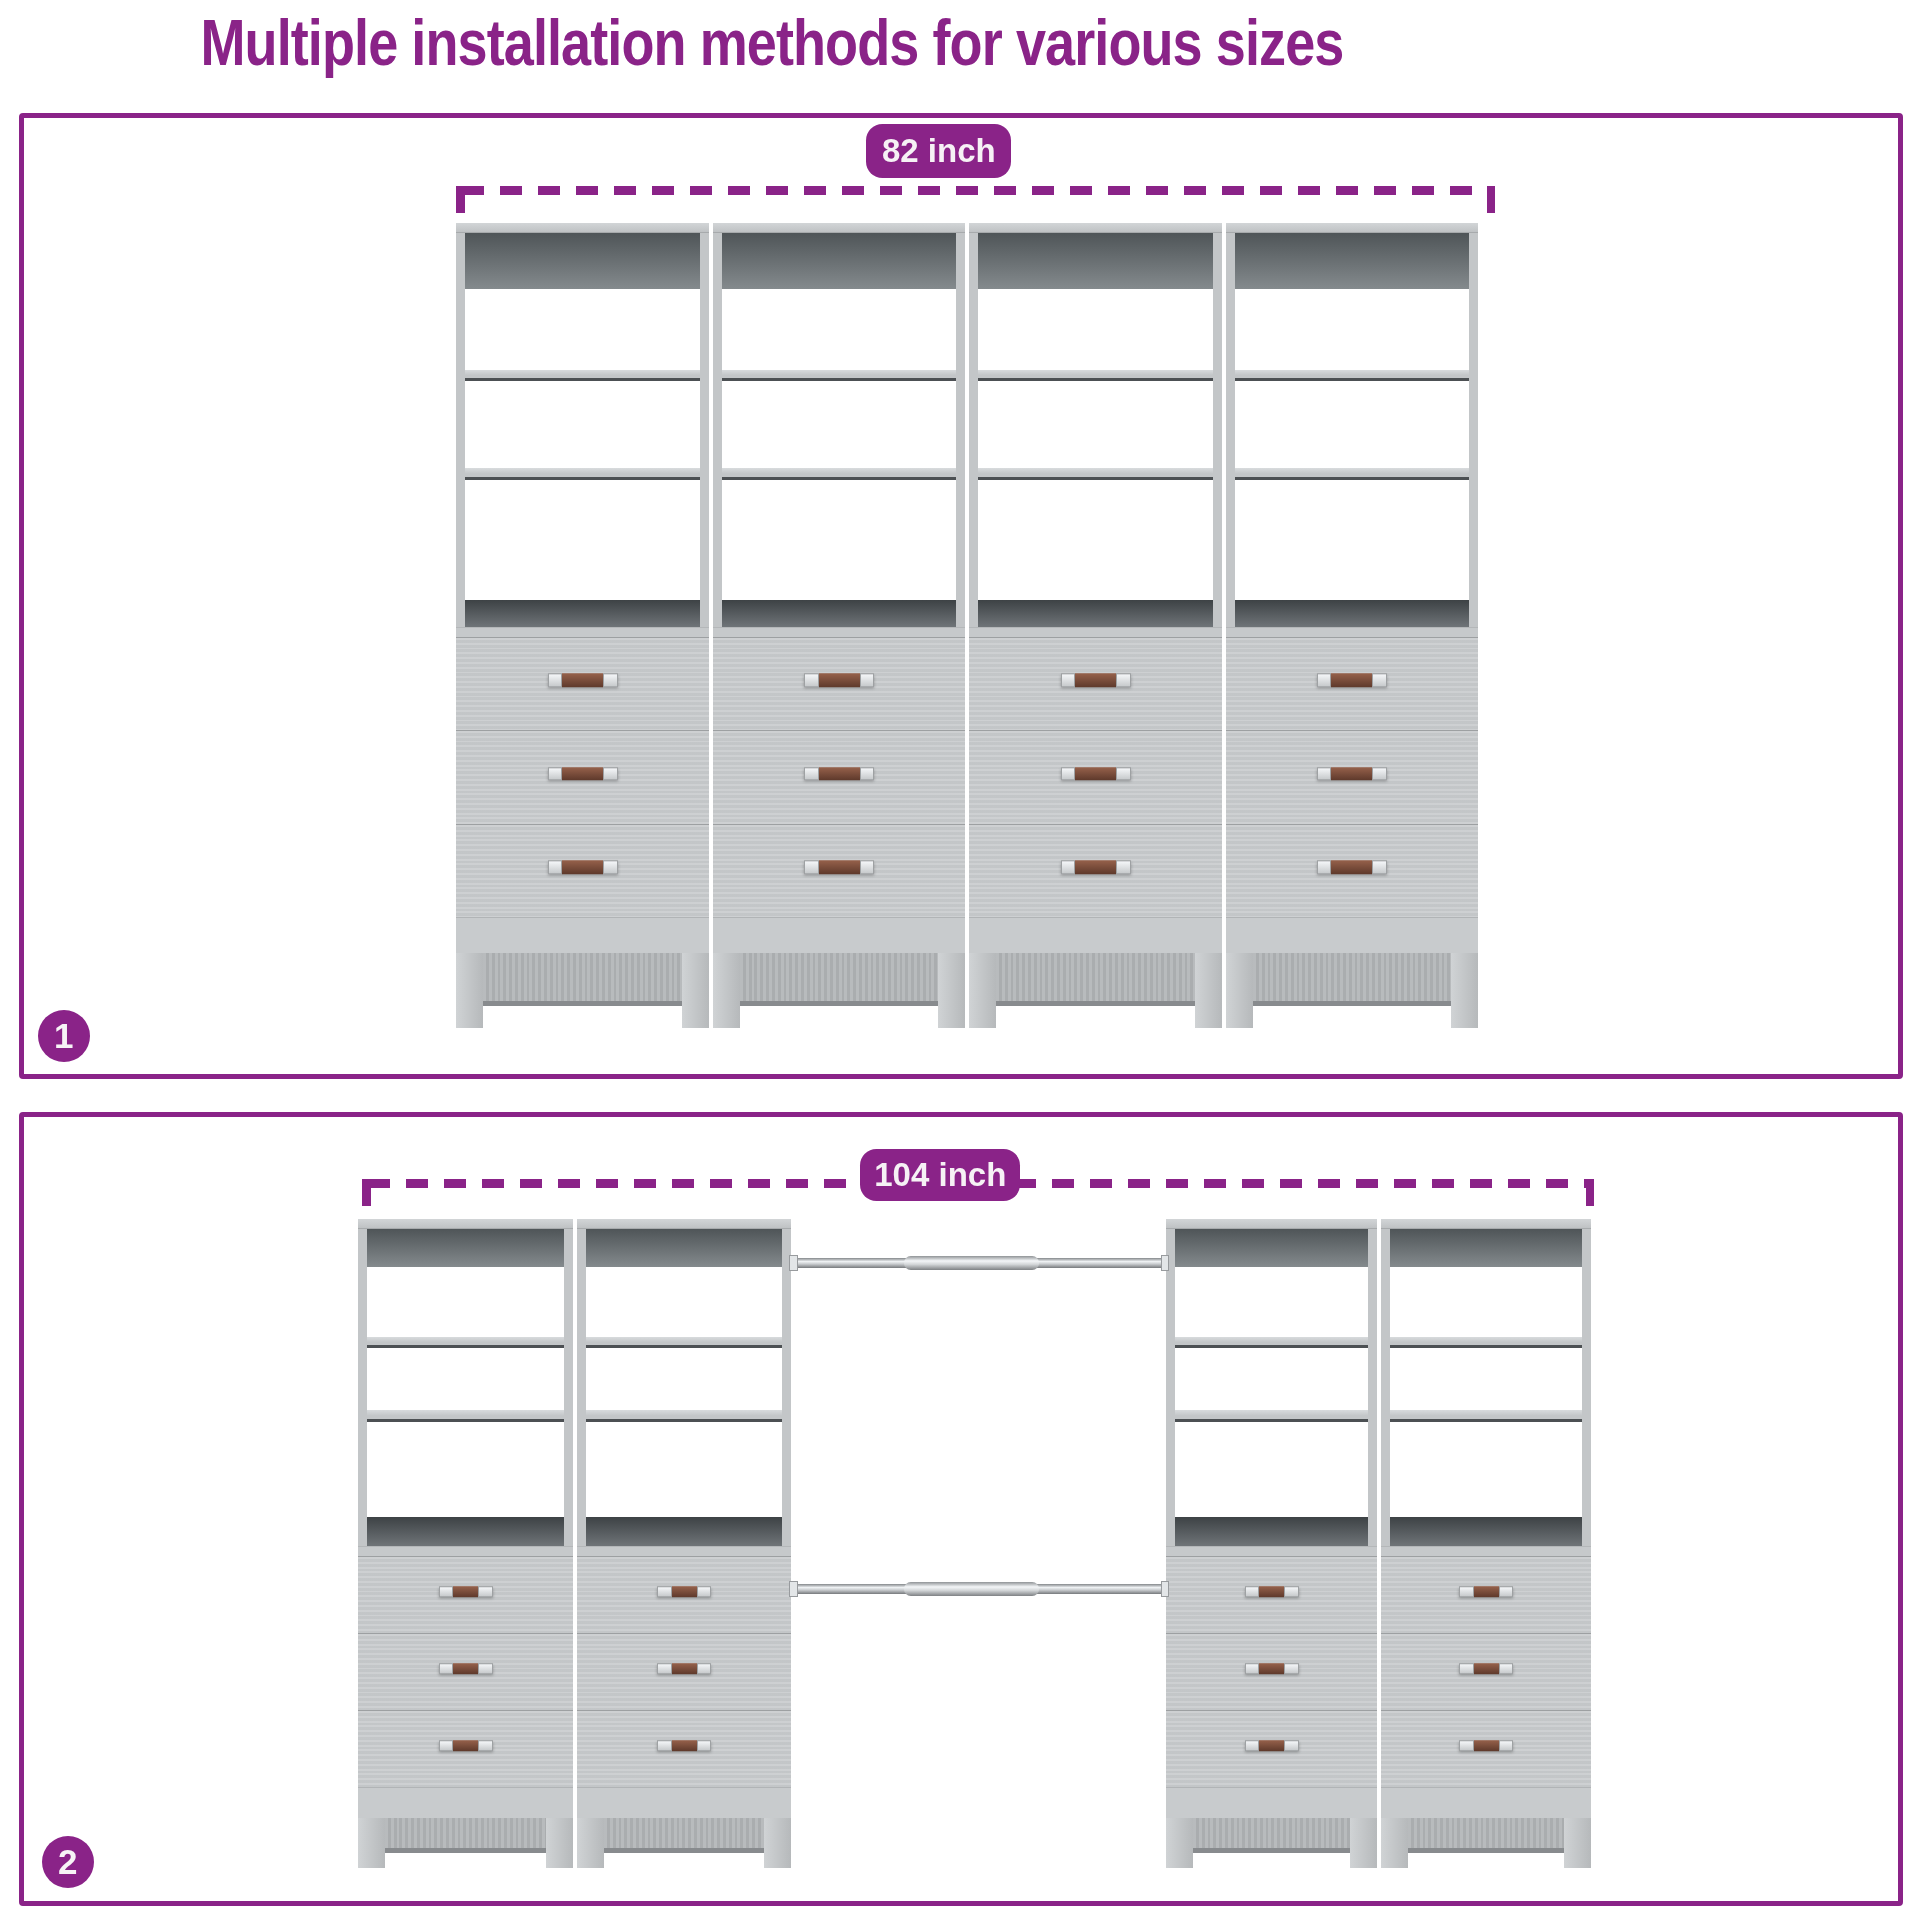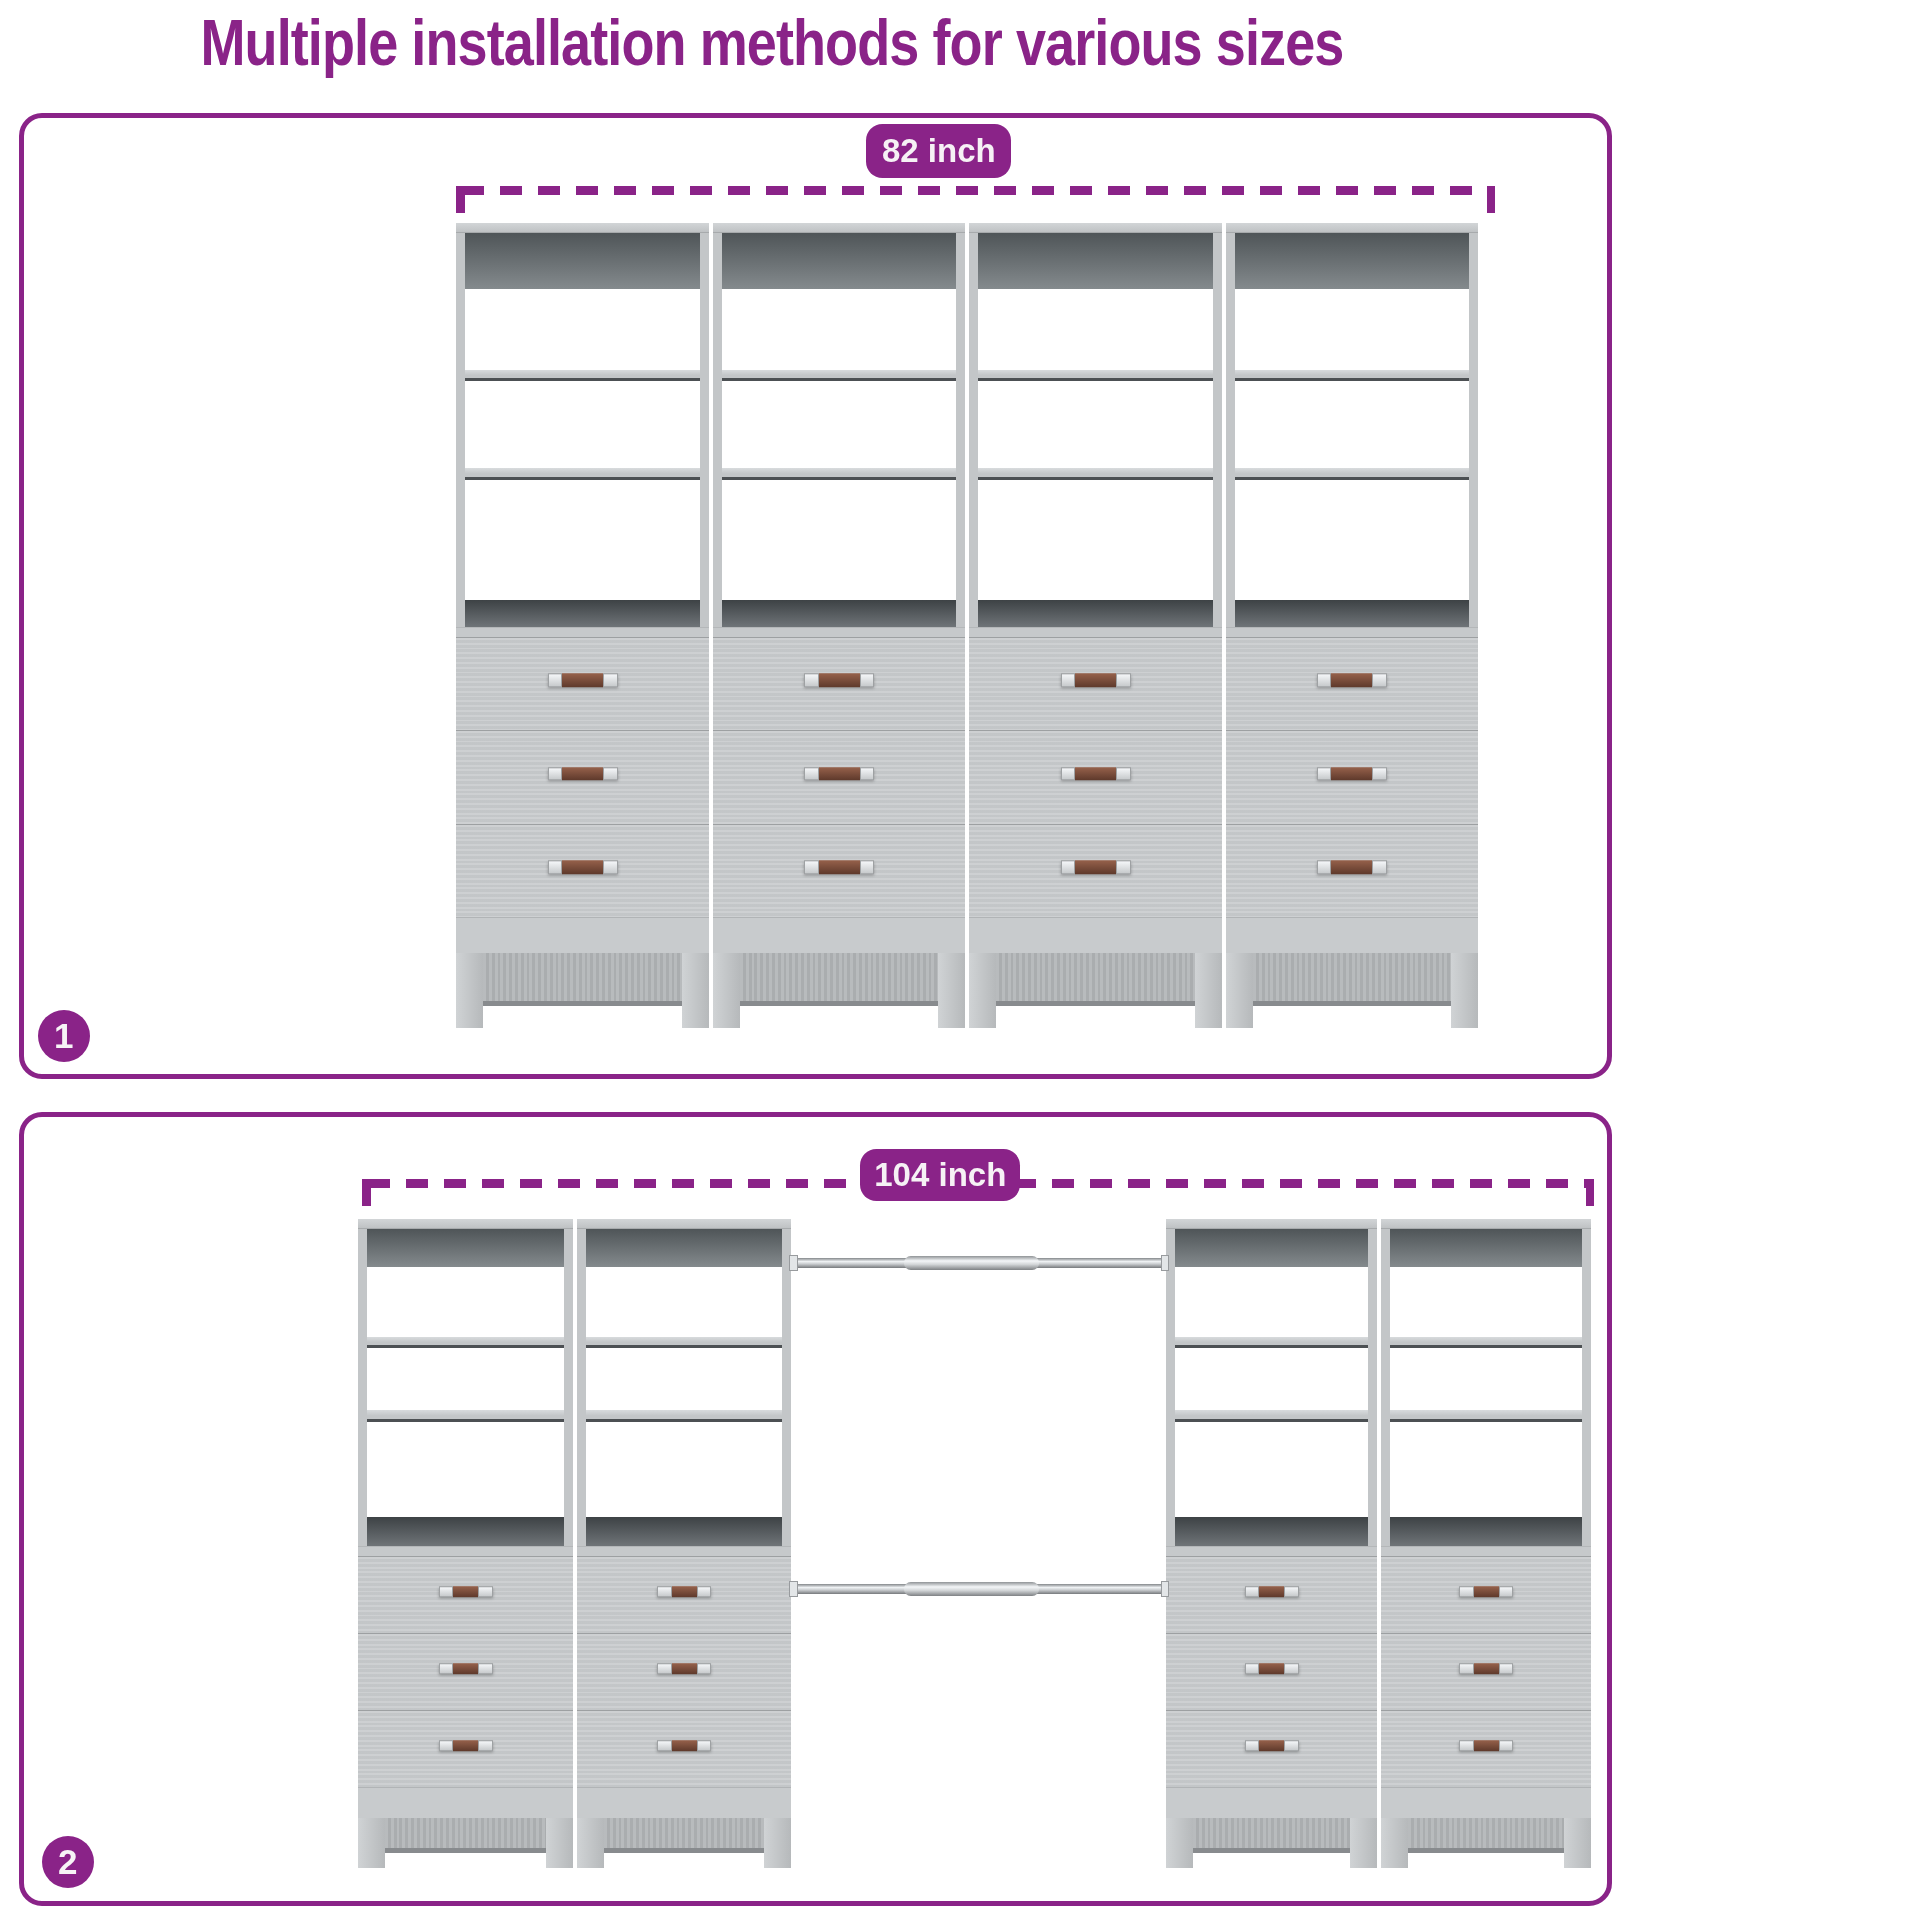--- a/index.html
+++ b/index.html
@@ -11,22 +11,22 @@
   
   .title{
     position:absolute; top:5.8px; left:0; width:1544px; margin:0;
     text-align:center; color:var(--purple);
     font-size:60px; font-weight:700; letter-spacing:-1px;
   }
   .title span{display:inline-block; transform:scale(.9,1.08); transform-origin:center top;}
 
   
   .panel{
-    position:absolute; left:19.3px; width:1593px; box-sizing:border-box;
-    border:5.8px solid var(--purple); border-radius:23px; background:#fff;
+    position:absolute; left:19.3px; width:1884px; box-sizing:border-box;
+    border:5.8px solid var(--purple); border-radius:4px; background:#fff;
   }
   #panel1{top:113px; height:966px;}
   #panel2{top:1112px; height:794px;}
 
   
   .badge{
     position:absolute; z-index:5; background:var(--purple); color:#f6f1f5;
     font-weight:700; font-size:33px; border-radius:16.4px;
     display:flex; align-items:center; justify-content:center;
   }

